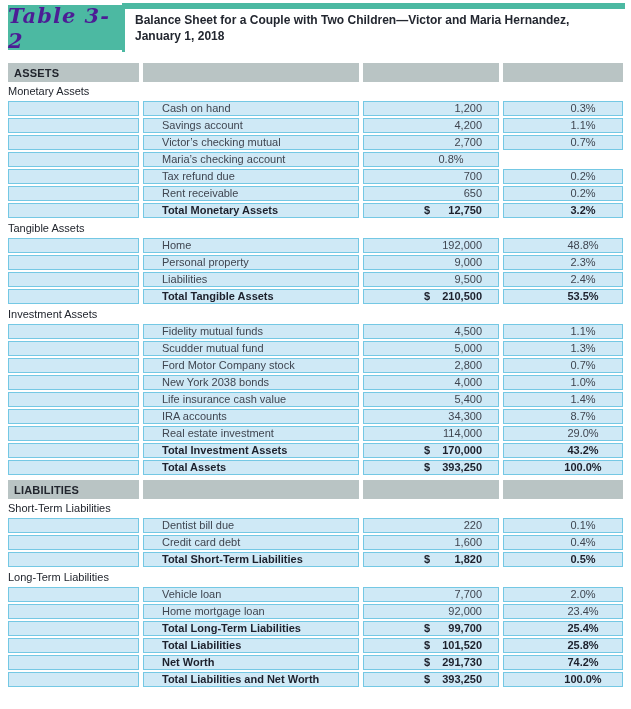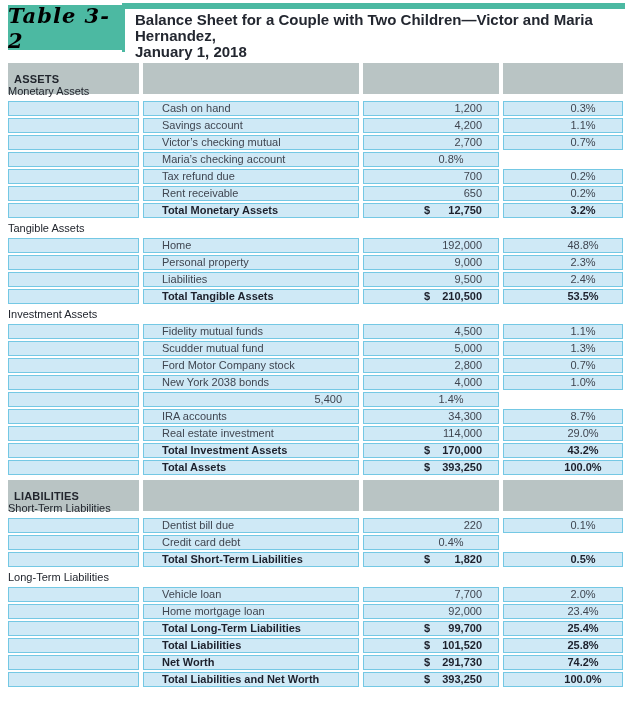--- a/index.html
+++ b/index.html
@@ -12,37 +12,37 @@
     overflow:hidden;
   }
   
   .header{position:relative;height:58px;}
   .badge{
     position:absolute;left:8px;top:5px;width:114px;height:45px;
     background:#4cb9a2;display:flex;align-items:center;justify-content:center;
   }
   .badge-text{
     font-family:"DejaVu Serif", serif;font-style:italic;font-weight:bold;
-    font-size:21px;color:#000000;letter-spacing:1px;
+    font-size:21px;color:#4c1d95;letter-spacing:1px;
   }
   .accent-top{position:absolute;left:122px;top:3px;right:6px;height:6px;background:#4cb9a2;}
   .accent-left{position:absolute;left:122px;top:3px;width:3px;height:49px;background:#4cb9a2;}
   .title-block{position:absolute;left:135px;top:12px;right:10px;}
   .title-line{
-    font-size:15px;font-weight:bold;color:#232730;line-height:16px;
+    font-size:12px;font-weight:bold;color:#232730;line-height:16px;
   }
   
   .tbl{margin:0 8px;}
   .grid4{
     display:grid;
     grid-template-columns:131px 216px 136px 120px;
     column-gap:4px;
   }
   .section-bar{height:19px;margin:5px 0 3px 0;}
-  .section-bar .bcell{background:#b9c4c4;height:31px;display:flex;align-items:center;}
+  .section-bar .bcell{background:#b9c4c4;height:19px;display:flex;align-items:center;}
   .section-bar .bar-label{
     padding-left:6px;font-size:11px;font-weight:bold;color:#22262e;letter-spacing:.2px;
   }
   .group-label{
     font-size:11px;font-weight:normal;color:#22262e;
     height:13px;line-height:13px;margin:0 0 3px 0;
   }
   .group{margin-bottom:4px;}
   .row{margin-bottom:2px;}
   .row .cell{
@@ -264,20 +264,21 @@
       <span class="money">
         <span class="cur"></span>
         <span class="num">4,000</span>
       </span>
     </div>
     <div class="cell percent">1.0%</div>
   </div>
 
   <div class="row grid4">
     <div class="cell spacer"></div>
+    <div class="cell label">Life insurance cash value</div>
     <div class="cell amount">
       <span class="money">
         <span class="cur"></span>
         <span class="num">5,400</span>
       </span>
     </div>
     <div class="cell percent">1.4%</div>
   </div>
 
   <div class="row grid4">
@@ -348,20 +349,26 @@
         <span class="cur"></span>
         <span class="num">220</span>
       </span>
     </div>
     <div class="cell percent">0.1%</div>
   </div>
 
   <div class="row grid4">
     <div class="cell spacer"></div>
     <div class="cell label">Credit card debt</div>
+    <div class="cell amount">
+      <span class="money">
+        <span class="cur"></span>
+        <span class="num">1,600</span>
+      </span>
+    </div>
     <div class="cell percent">0.4%</div>
   </div>
 
   <div class="row grid4 total">
     <div class="cell spacer"></div>
     <div class="cell label">Total Short-Term Liabilities</div>
     <div class="cell amount">
       <span class="money">
         <span class="cur">$</span>
         <span class="num">1,820</span>

